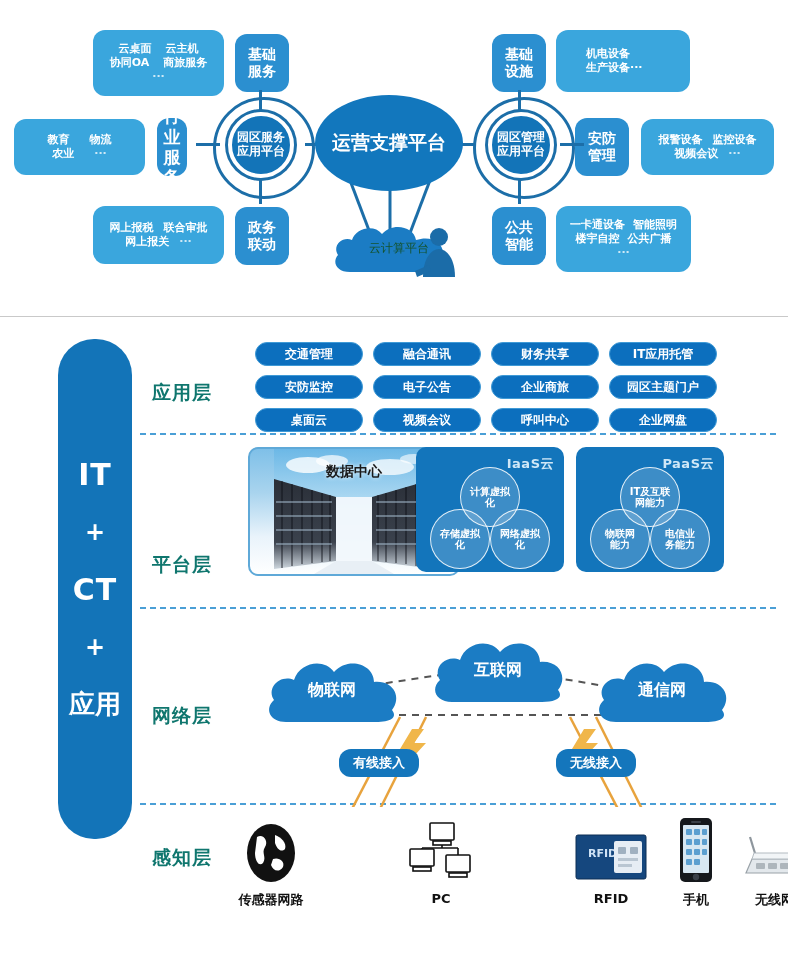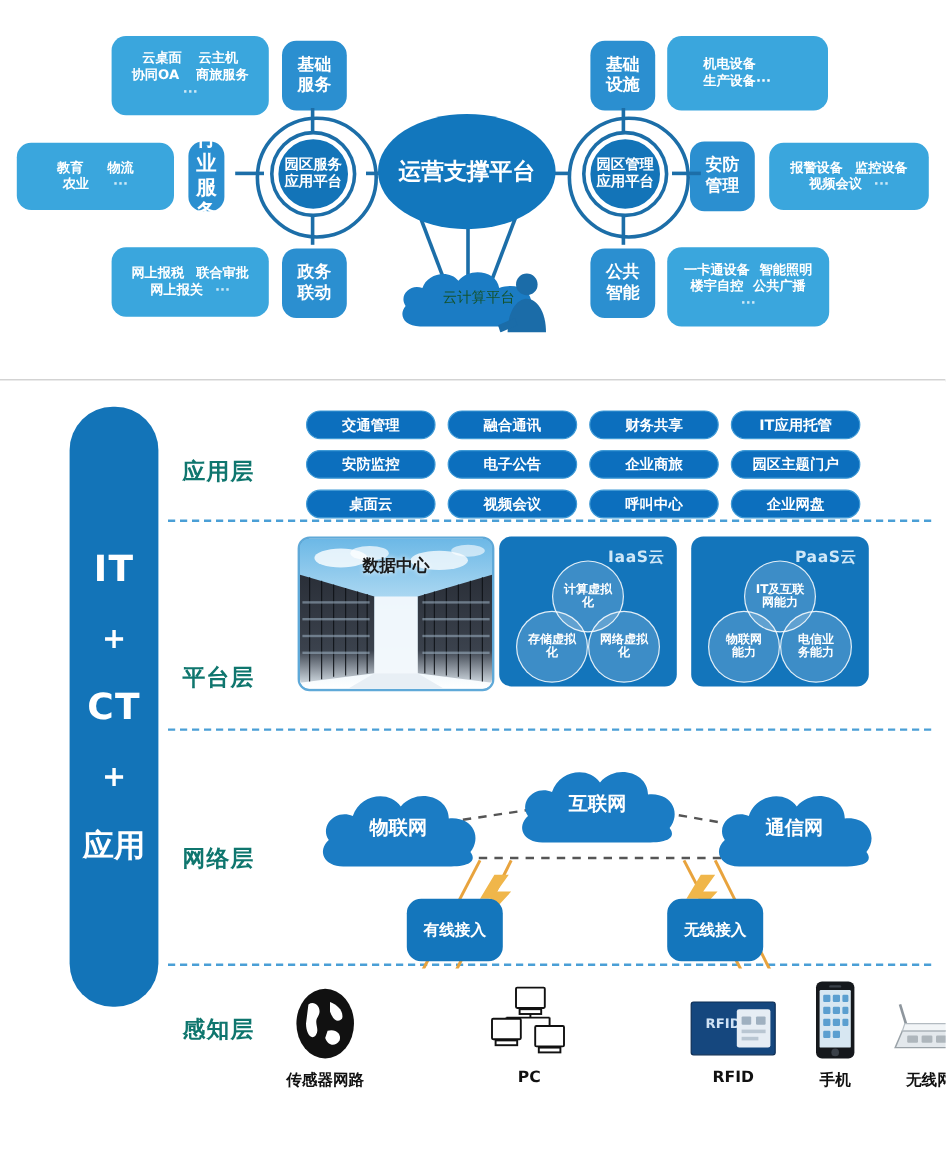--- a/index.html
+++ b/index.html
@@ -74,20 +74,21 @@
     background:#0c6fbe;color:#fff;border-radius:13px;
     display:flex;align-items:center;justify-content:center;
     font-size:12px;font-weight:bold;white-space:nowrap;
     border:1px solid #3f9ad6;box-sizing:border-box;
   }
 
   .dc-box{
     position:absolute;left:248px;top:130px;width:160px;height:125px;
     border-radius:10px;border:2px solid #5fa9d8;overflow:hidden;
     background:linear-gradient(to bottom,#7fc0e8 0%,#a9d4ee 35%,#e9f3fb 70%,#ffffff 100%);
+    padding-left:48px;
   }
   .dc-label{
     position:absolute;left:0;top:14px;width:100%;text-align:center;
     color:#1a1a1a;font-size:14px;font-weight:bold;z-index:3;
     text-shadow:0 0 4px rgba(255,255,255,.9);
   }
 
   .cloud-box{
     position:absolute;top:130px;width:148px;height:125px;border-radius:10px;
     background:#1375bb;
@@ -104,21 +105,21 @@
     color:#fff;font-size:10px;font-weight:bold;line-height:1.15;box-sizing:border-box;
   }
 
   .net-cloud{position:absolute;font-family:Liberation Serif, serif;}
   .net-cloud .nc-text{
     position:absolute;left:0;width:100%;text-align:center;color:#fff;
     font-weight:bold;font-size:16px;z-index:2;
   }
   .access-pill{
     position:absolute;background:#1476bc;color:#fff;border-radius:12px;
-    font-size:13px;font-weight:bold;padding:17px 14px;z-index:6;white-space:nowrap;
+    font-size:13px;font-weight:bold;padding:5px 14px;z-index:6;white-space:nowrap;
   }
 
   .sense-row{position:absolute;left:232px;top:500px;width:540px;height:105px;}
   .sense-item{position:absolute;width:78px;text-align:center;}
   .sense-ico{height:66px;display:flex;align-items:flex-end;justify-content:center;}
   .sense-name{margin-top:8px;font-size:13px;font-weight:bold;color:#111;white-space:nowrap;}
 </style>
 </head>
 <body>
 

